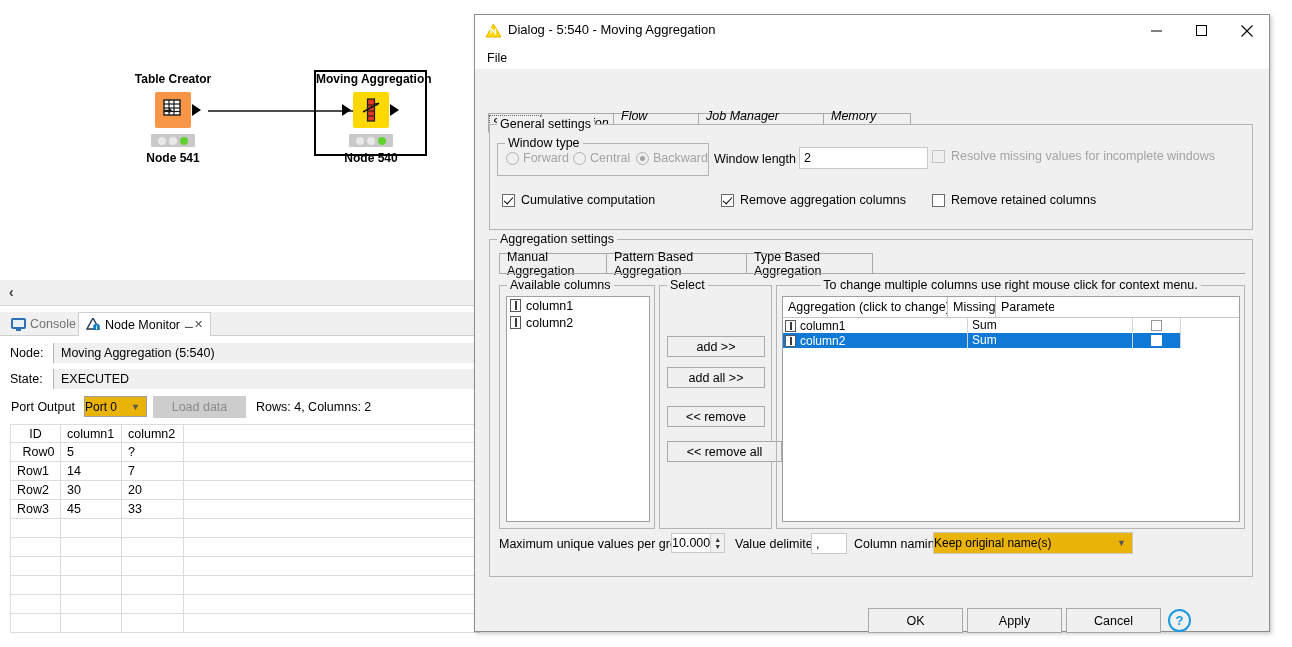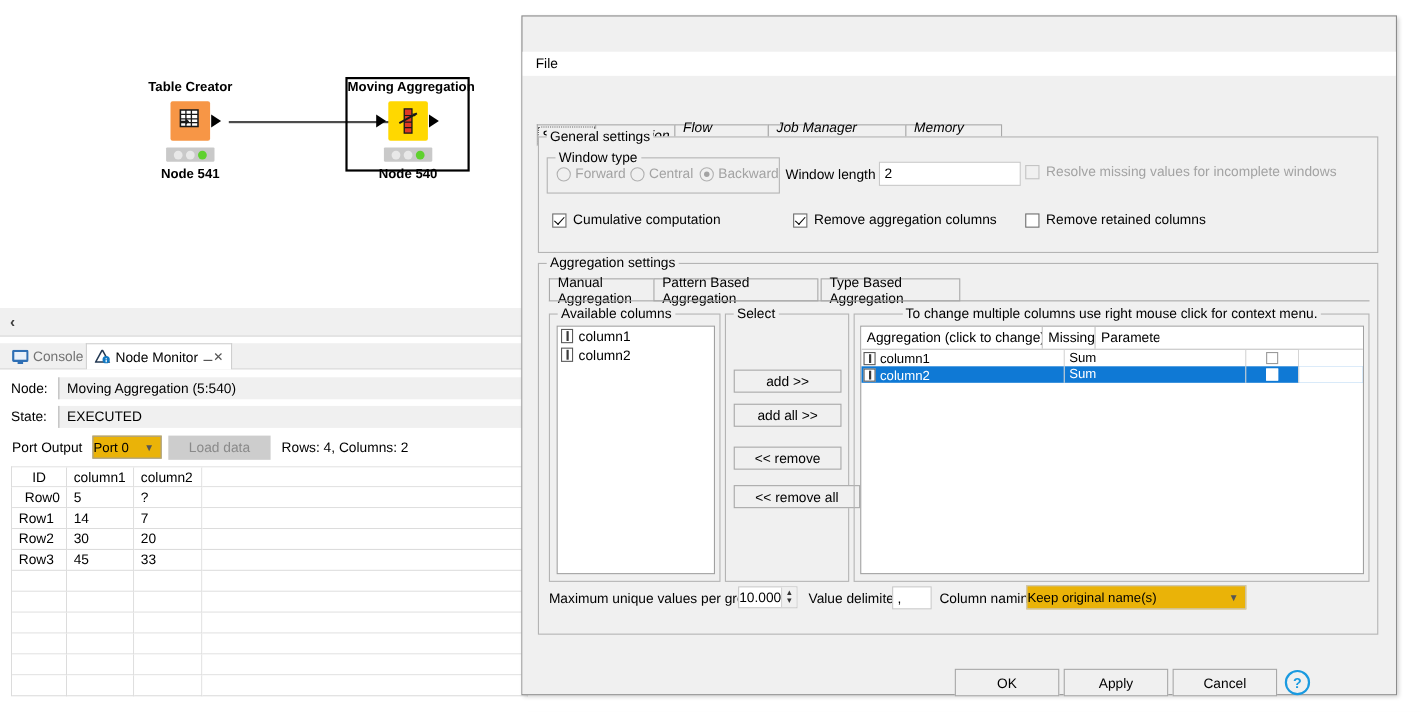--- a/index.html
+++ b/index.html
@@ -395,20 +395,45 @@
               <div class="dt-cell" style="width: 62px;"></div>
               <div class="dt-cell" style="width: 296px;"></div>
             </div>
           </div>
       </div>
     </div>
   </div>
 
   <div class="dialog">
 
+    <div class="titlebar">
+      <span class="title-icon">
+        <svg width="17" height="15" viewBox="0 0 17 15">
+          <path d="M8.5 1 L16 14 L1 14 Z" fill="#ffd800" stroke="#e0b400" stroke-width="1"></path>
+          <path d="M6 10.5 L6 5.5 L10.5 10.5 L10.5 5.5" fill="none" stroke="#ffffff" stroke-width="1.3"></path>
+        </svg>
+      </span>
+      <span class="title-text">Dialog - 5:540 - Moving Aggregation</span>
+      <div class="wbtn" style="left:659px;">
+        <svg width="11" height="11" viewBox="0 0 11 11">
+            <line x1="0" y1="6" x2="11" y2="6" stroke="#000" stroke-width="1"></line>
+          </svg>
+      </div>
+      <div class="wbtn" style="left:704px;">
+        <svg width="11" height="11" viewBox="0 0 11 11">
+            <rect x="0.5" y="0.5" width="10" height="10" fill="none" stroke="#000" stroke-width="1"></rect>
+          </svg>
+      </div>
+      <div class="wbtn" style="left:749px;">
+        <svg width="12" height="12" viewBox="0 0 12 12">
+          <line x1="0.5" y1="0.5" x2="11.5" y2="11.5" stroke="#000" stroke-width="1.1"></line>
+          <line x1="11.5" y1="0.5" x2="0.5" y2="11.5" stroke="#000" stroke-width="1.1"></line>
+        </svg>
+      </div>
+    </div>
 
     <div class="menubar">
       <span class="menu-item">File</span>
     </div>
 
     <div class="dlg-body">
 
       <div class="tabs">
         <div class="tab active" style="left:0px; width:54px;">
           <span class="tab-inner">Settings</span>
@@ -469,21 +494,21 @@
           <span>Remove retained columns</span>
         </div>
       </div>
 
       <div class="group" style="left:14px; top:170px; width:764px; height:338px;">
         <span class="group-title">Aggregation settings</span>
 
         <div class="itab active" style="left:9px; top:13px; width:108px;">
           <span>Manual Aggregation</span>
         </div>
-        <div class="itab" style="left:104px; top:13px; width:150px;">
+        <div class="itab" style="left:116px; top:13px; width:150px;">
           <span>Pattern Based Aggregation</span>
         </div>
         <div class="itab" style="left:256px; top:13px; width:127px;">
           <span>Type Based Aggregation</span>
         </div>
         <div class="itab-underline" style="left:9px; top:33px; width:746px;"></div>
 
         <div class="group" style="left:9px; top:45px; width:156px; height:244px;">
           <span class="group-title">Available columns</span>
           <div class="listbox" style="left:6px; top:10px; width:144px; height:226px;">

